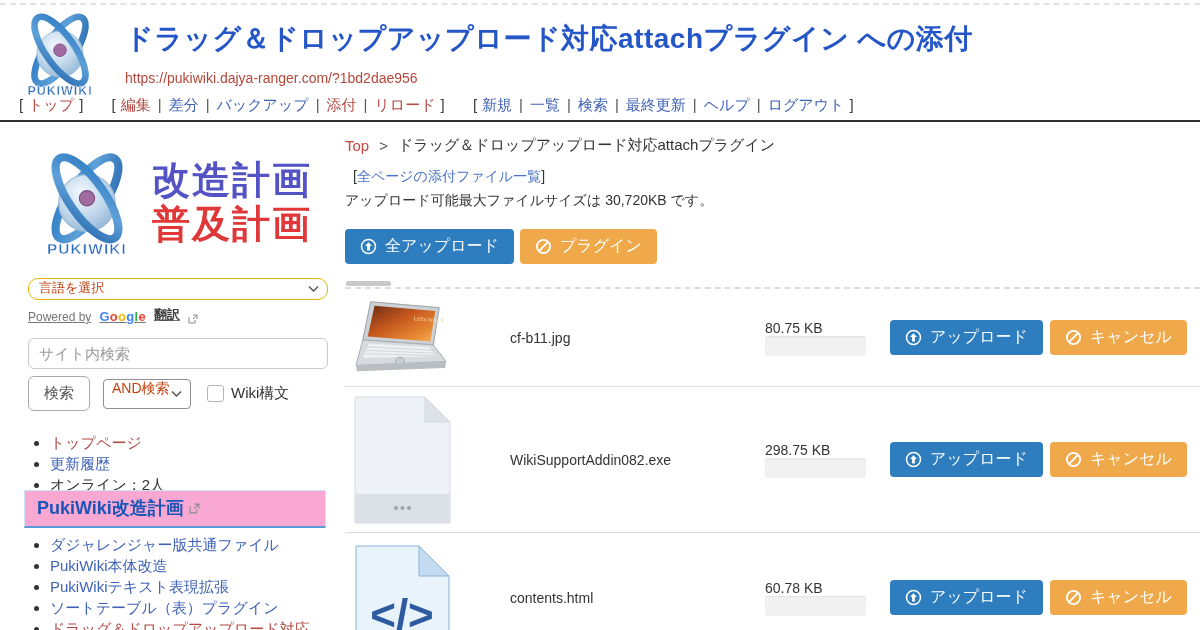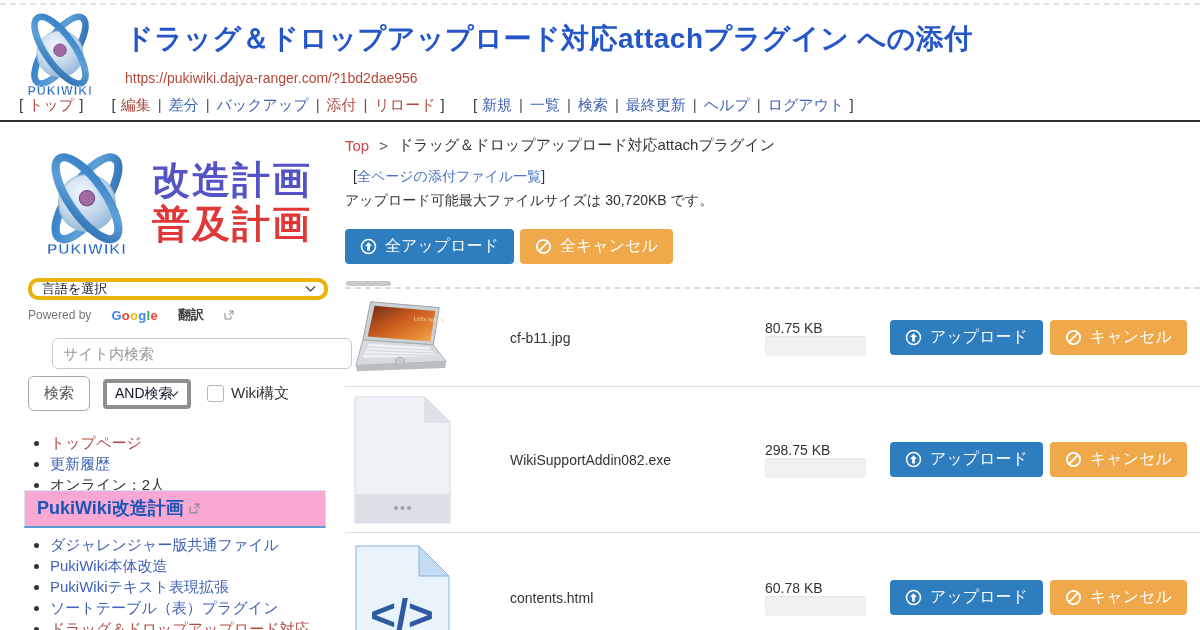--- a/index.html
+++ b/index.html
@@ -24,34 +24,34 @@
   .lnk-blue { color:#3f62b6; }
   .nav-rule { position:absolute; left:0; top:120px; width:1200px; height:2px; background:#2e2e2e; }
 
   
   .sidebar { position:absolute; left:28px; top:140px; width:302px; }
   .side-logo { display:flex; align-items:center; gap:6px; height:126px; }
   .brush { font-weight:bold; font-size:38px; line-height:1.15; letter-spacing:2px;
            text-shadow:1px 1px 0 #fff,-1px 1px 0 #fff,1px -1px 0 #fff,-1px -1px 0 #fff; }
   .brush-blue { color:#5353c6; }
   .brush-red { color:#e03838; }
-  .fake-select { position:relative; border:4px solid #eab308; background:#fff; color:#0f172a;
-                 display:flex; align-items:center; cursor:pointer; }
+  .fake-select { position:relative; border:1px solid #eab308; background:#fff; color:#c2410c;
+                 display:flex; align-items:flex-start; cursor:pointer; }
   .lang-select { position:absolute; top:138px; left:0; width:300px; height:22px; border-radius:10px;
                  padding:0 10px; font-size:13px; }
   .chev { position:absolute; right:8px; top:50%; transform:translateY(-50%); }
-  .powered { position:absolute; top:166px; left:0; font-size:12px; color:#767676; display:flex; align-items:center; gap:20px; }
+  .powered { position:absolute; top:166px; left:0; font-size:12px; color:#767676; display:flex; align-items:flex-end; gap:8px;text-decoration:underline; }
   .gword { font-size:13px; font-weight:bold; letter-spacing:.3px; }
   .gletter:nth-child(1){color:#4285f4;} .gletter:nth-child(2){color:#ea4335;}
   .gletter:nth-child(3){color:#fbbc05;} .gletter:nth-child(4){color:#4285f4;}
   .gletter:nth-child(5){color:#34a853;} .gletter:nth-child(6){color:#ea4335;}
   .trans-label { font-size:13px; font-weight:bold; color:#3a3a3a; }
   .site-search { position:absolute; top:198px; left:0; width:300px; height:31px; border:1px solid #c9c9c9;
                  border-radius:6px; padding:0 10px; font-size:15px; color:#333; outline:none;
-                 font-family:"Liberation Sans","DejaVu Sans",sans-serif;margin-left:24px; }
+                 font-family:"Liberation Sans","DejaVu Sans",sans-serif; }
   .site-search::placeholder { color:#9a9a9a; }
   .search-row { position:absolute; top:236px; left:0; display:flex; align-items:center; }
   .search-btn { background:#fff; border:1px solid #a9a9a9; border-radius:6px; color:#555;
                 font-size:15px; padding:7px 15px; cursor:pointer; font-family:inherit; }
   .mode-select { width:88px; height:30px; border-radius:4px; border-color:#8f8f8f; font-size:14px;
                  padding:0 8px; margin-left:13px; }
   .checkbox { width:17px; height:17px; border:1px solid #b5b5b5; border-radius:3px; background:#fff;
               display:inline-block; margin-left:16px; cursor:pointer; }
   .chk-label { font-size:15px; margin-left:7px; }
   .side-list { margin-top:0; padding-left:22px; font-size:15px; line-height:19px; }
@@ -219,21 +219,21 @@
             <circle cx="9" cy="9" r="7.4" fill="none" stroke="#fff" stroke-width="1.6"></circle>
             <path d="M9 4.6 L12.6 8.6 H10.5 V13.2 H7.5 V8.6 H5.4 Z" fill="#fff"></path>
           </svg>
         <span>全アップロード</span>
       </button>
       <button class="btn btn-orange">
         <svg width="17" height="17" viewBox="0 0 18 18">
             <circle cx="9" cy="9" r="7" fill="none" stroke="#fff" stroke-width="2"></circle>
             <line x1="4.4" y1="13.6" x2="13.6" y2="4.4" stroke="#fff" stroke-width="2"></line>
           </svg>
-        <span>全キャンセル</span>
+        <span>プラグイン</span>
       </button>
     </div>
 
     <div class="scroll-hint"></div>
 
     <div class="droplist">
 
       <div class="file-row row-1">
         <div class="thumb-col">
           <svg width="98" height="80" viewBox="0 0 100 80">

